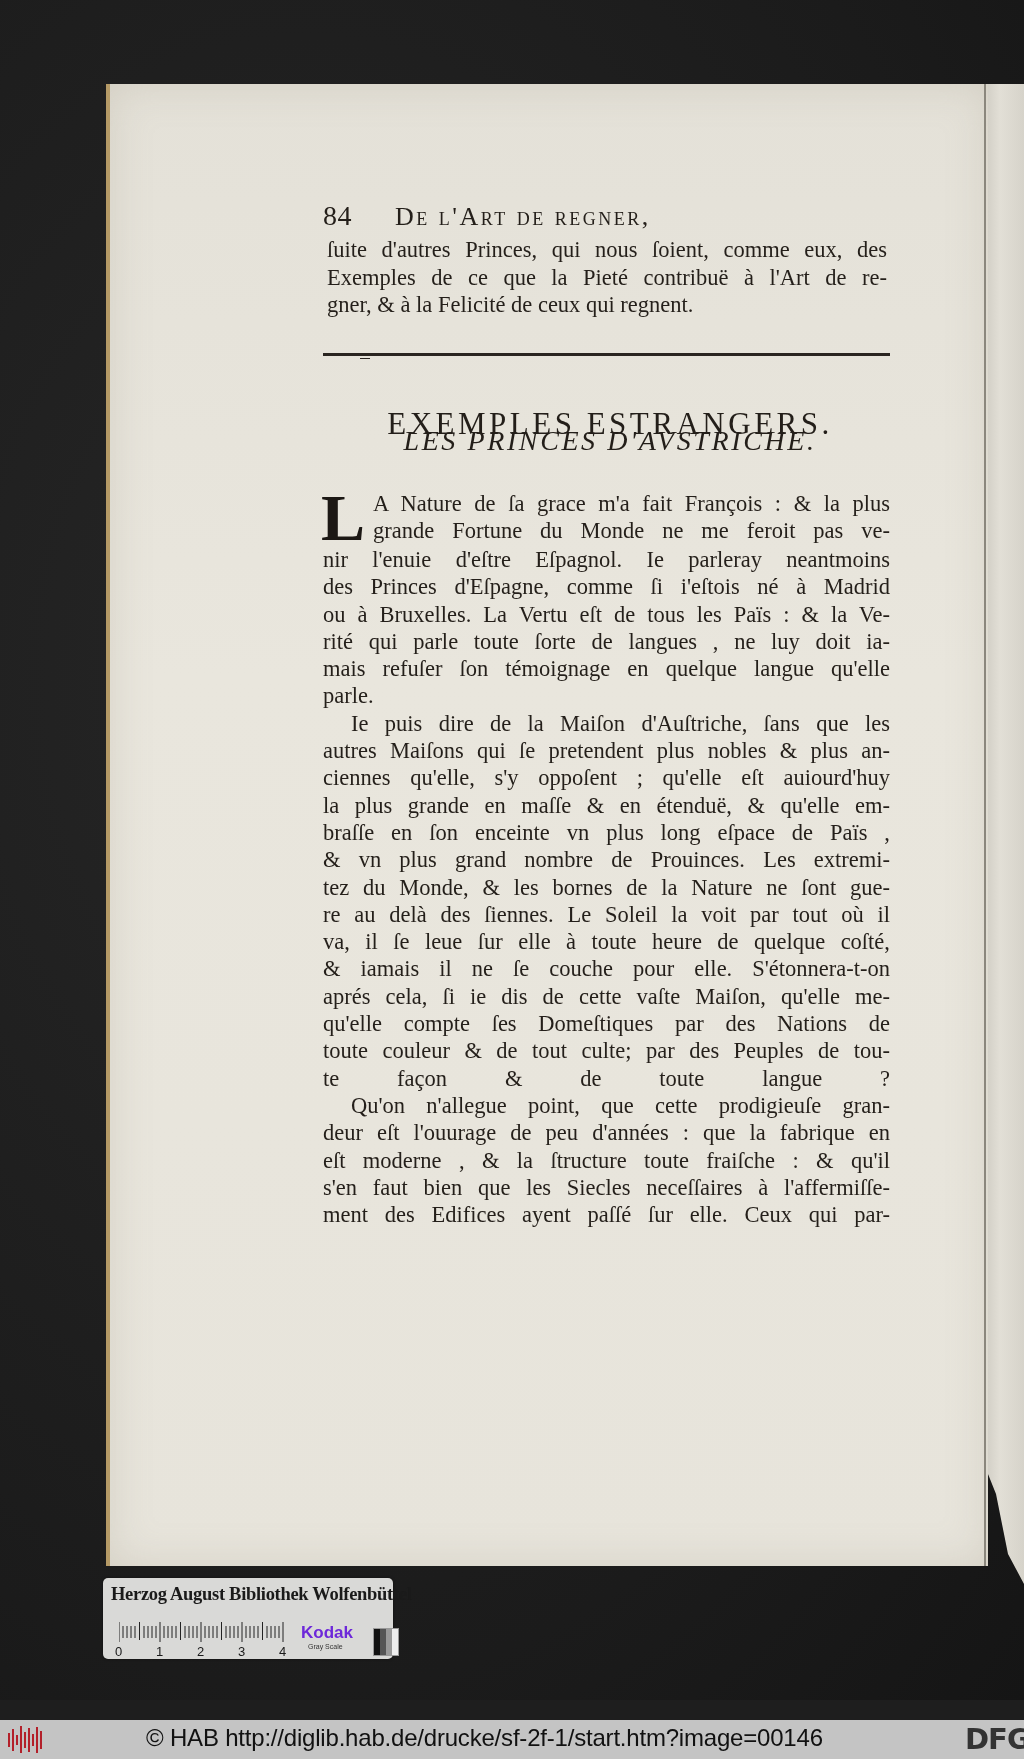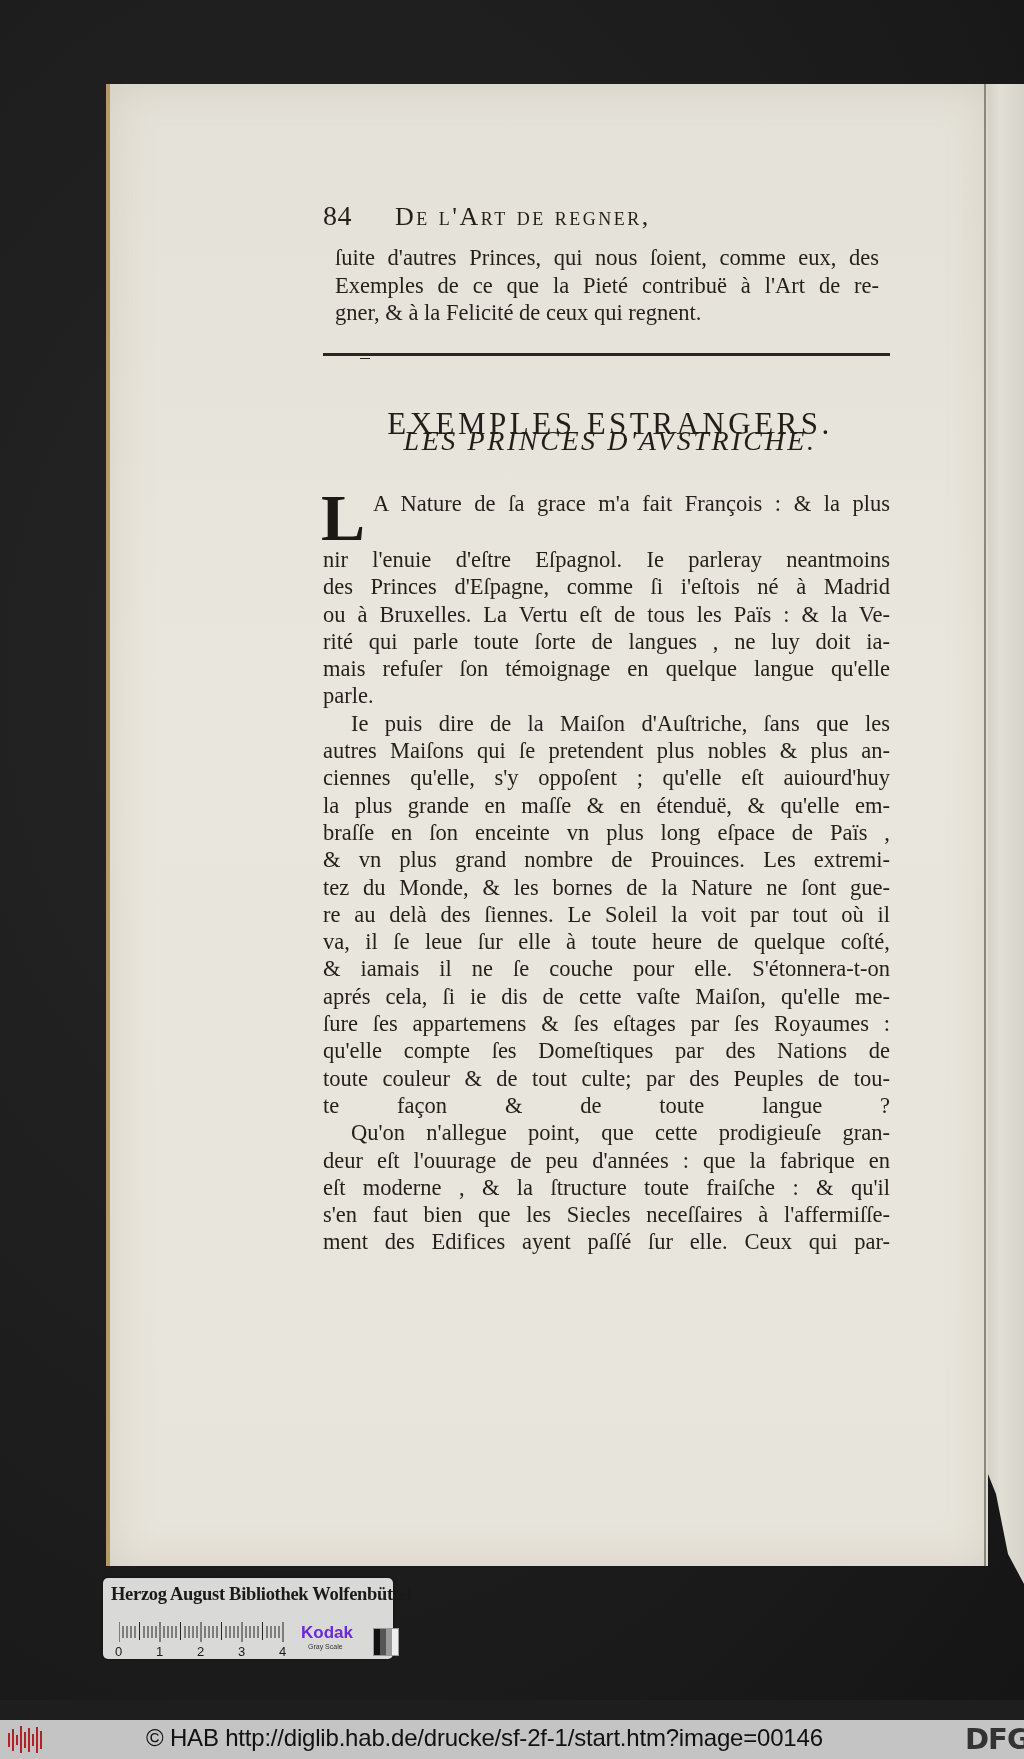--- a/index.html
+++ b/index.html
@@ -33,21 +33,21 @@
   }
   .running-head {
     display:flex; align-items:flex-end; height:34px;
     font-size:27px; letter-spacing:0.5px;
   }
   .page-number { width:72px; font-size:28px; }
   .running-title { font-variant: small-caps; letter-spacing:2.5px; font-size:26px; }
   .para {
     font-size:22.5px; line-height:27.2px; text-align:justify;
     text-align-last:justify;
-    margin:12px;
+    margin:4px;
   }
   .line { display:block; text-align:justify; text-align-last:justify; white-space:nowrap; }
   .line.last { text-align-last:left; }
   .rule {
     position:absolute; left:323px; top:353px; width:567px; height:0;
     border-top:3px solid #2a2520;
   }
   .rule-inner {
     position:absolute; left:360px; top:358px; width:10px; border-top:1px solid #2a2520;
   }
@@ -140,40 +140,40 @@
 <div class="rule"></div>
 <div class="rule-inner"></div>
 
 <div class="heading1">EXEMPLES ESTRANGERS.</div>
 <div class="heading2">LES PRINCES D'AVSTRICHE.</div>
 
 <div class="body">
   <div>
     <span class="dropcap">L</span>
     <span class="line">A Nature de ſa grace m'a fait François : &amp; la plus</span>
+    <span class="line">grande Fortune du Monde ne me feroit pas ve-</span>
     <span class="line" style="clear:left;">nir l'enuie d'eſtre Eſpagnol. Ie parleray neantmoins</span>
     <span class="line">des Princes d'Eſpagne, comme ſi i'eſtois né à Madrid</span>
     <span class="line">ou à Bruxelles. La Vertu eſt de tous les Païs : &amp; la Ve-</span>
     <span class="line">rité qui parle toute ſorte de langues , ne luy doit ia-</span>
     <span class="line">mais refuſer ſon témoignage en quelque langue qu'elle</span>
     <span class="line last">parle.</span>
   </div>
   <div>
     <span class="line indent">Ie puis dire de la Maiſon d'Auſtriche, ſans que les</span>
     <span class="line">autres Maiſons qui ſe pretendent plus nobles &amp; plus an-</span>
     <span class="line">ciennes qu'elle, s'y oppoſent ; qu'elle eſt auiourd'huy</span>
     <span class="line">la plus grande en maſſe &amp; en étenduë, &amp; qu'elle em-</span>
     <span class="line">braſſe en ſon enceinte vn plus long eſpace de Païs ,</span>
     <span class="line">&amp; vn plus grand nombre de Prouinces. Les extremi-</span>
     <span class="line">tez du Monde, &amp; les bornes de la Nature ne ſont gue-</span>
     <span class="line">re au delà des ſiennes. Le Soleil la voit par tout où il</span>
     <span class="line">va, il ſe leue ſur elle à toute heure de quelque coſté,</span>
     <span class="line">&amp; iamais il ne ſe couche pour elle. S'étonnera-t-on</span>
     <span class="line">aprés cela, ſi ie dis de cette vaſte Maiſon, qu'elle me-</span>
-    <span class="line">ſure ſes appartemens &amp; ſes eſtages par ſes Royaumes :</span>
     <span class="line">qu'elle compte ſes Domeſtiques par des Nations de</span>
     <span class="line">toute couleur &amp; de tout culte; par des Peuples de tou-</span>
     <span class="line last">te façon &amp; de toute langue ?</span>
   </div>
   <div>
     <span class="line indent">Qu'on n'allegue point, que cette prodigieuſe gran-</span>
     <span class="line">deur eſt l'ouurage de peu d'années : que la fabrique en</span>
     <span class="line">eſt moderne , &amp; la ſtructure toute fraiſche : &amp; qu'il</span>
     <span class="line">s'en faut bien que les Siecles neceſſaires à l'affermiſſe-</span>
     <span class="line">ment des Edifices ayent paſſé ſur elle. Ceux qui par-</span>

